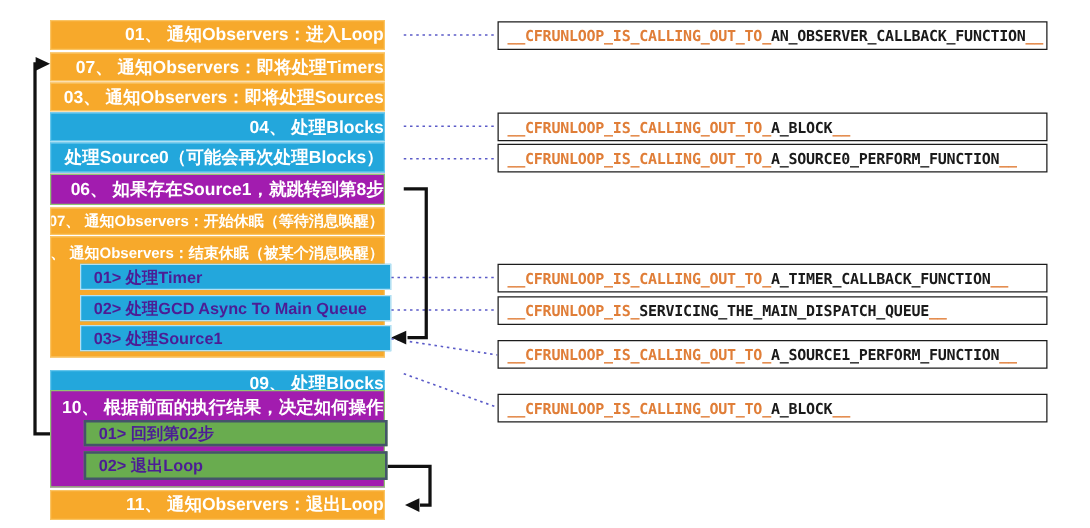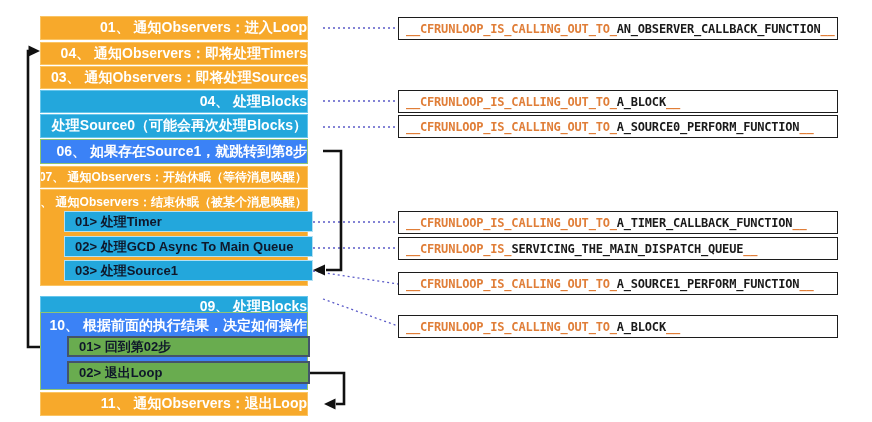--- a/index.html
+++ b/index.html
@@ -8,26 +8,26 @@
     font-family:"Liberation Sans",sans-serif;overflow:hidden;
   }
   .connectors{position:absolute;top:0;left:0;pointer-events:none;}
   .step{
     position:absolute;left:40px;width:268px;box-sizing:border-box;
     display:flex;align-items:center;padding-left:9px;
     color:#ffffff;font-weight:bold;font-size:14px;white-space:nowrap;overflow:hidden;justify-content:flex-end;
   }
   .orange{background:#F7A92B;border:1px solid #FAC463;}
   .blue{background:#23A7DC;border:1px solid #66C6EC;}
-  .green{background:#3b82f6;border:1px solid #8FC573;}
+  .green{background:#a21caf;border:1px solid #8FC573;}
   .small-label{font-size:12px;}
   .container-step{align-items:flex-start;padding-top:4px;}
   .substep{
     position:absolute;box-sizing:border-box;display:flex;align-items:center;
-    padding-left:10px;color:#0f172a;font-weight:bold;font-size:13px;white-space:nowrap;
+    padding-left:10px;color:#4c1d95;font-weight:bold;font-size:13px;white-space:nowrap;
   }
   .substep.blue{border:1px solid rgba(255,255,255,0.65);}
   .substep.outlined{background:#69AC4F;border:2px solid #44546A;}
   .callout{
     position:absolute;left:398px;width:440px;height:23px;box-sizing:border-box;
     background:#ffffff;border:1.5px solid #1c1c1c;
     display:flex;align-items:center;padding-left:7px;
     font-family:"DejaVu Sans Mono","Liberation Mono",monospace;
     font-weight:bold;font-size:12px;letter-spacing:-0.2px;white-space:nowrap;overflow:hidden;
   }
@@ -58,21 +58,21 @@
       <polygon points="313,270 325,264.5 325,275.5"></polygon>
       <polygon points="40,51 28.5,45.5 28.5,56.5"></polygon>
       <polygon points="324,404 335.5,398.5 335.5,409.5"></polygon>
     </g>
   </svg>
 
   <div class="step orange" style="top:16px;height:24px">
     <span>01、 通知Observers：进入Loop</span>
   </div>
   <div class="step orange" style="top:42px;height:23px">
-    <span>04、 通知Observers：即将处理Timers</span>
+    <span>07、 通知Observers：即将处理Timers</span>
   </div>
   <div class="step orange" style="top:66px;height:23px">
     <span>03、 通知Observers：即将处理Sources</span>
   </div>
   <div class="step blue" style="top:90px;height:23px">
     <span>04、 处理Blocks</span>
   </div>
   <div class="step blue" style="top:114px;height:24px">
     <span>05、 处理Source0（可能会再次处理Blocks）</span>
   </div>

